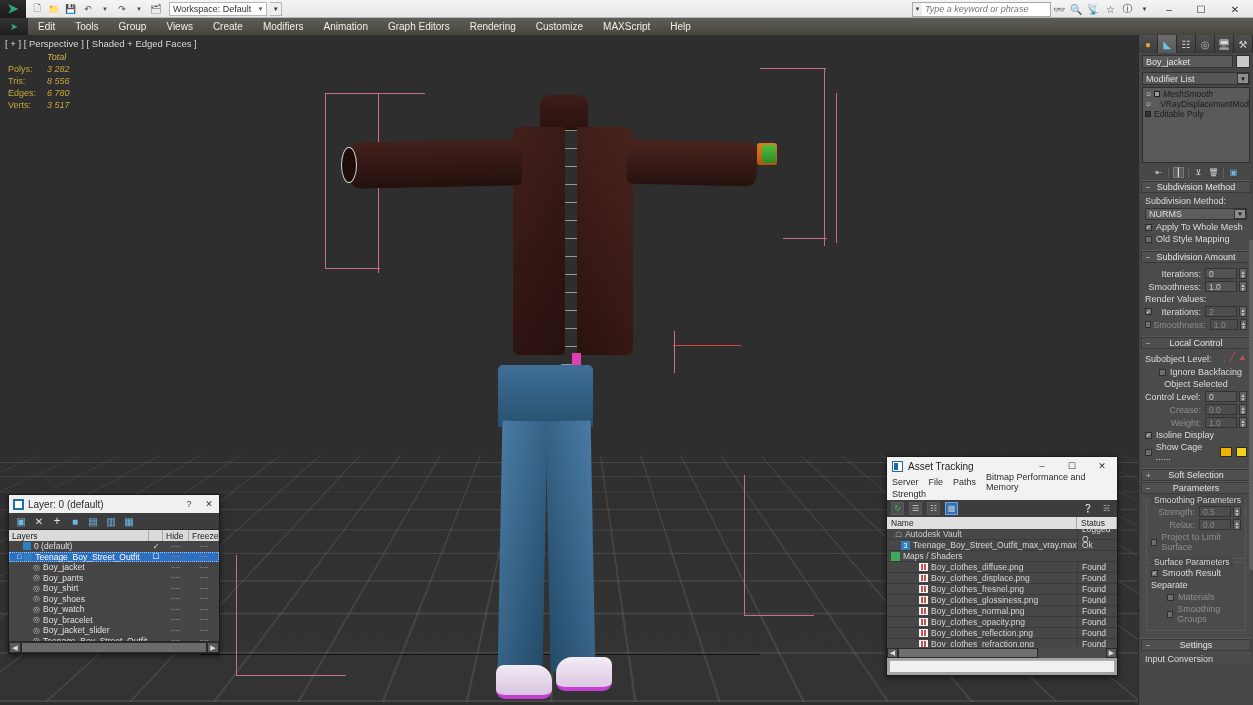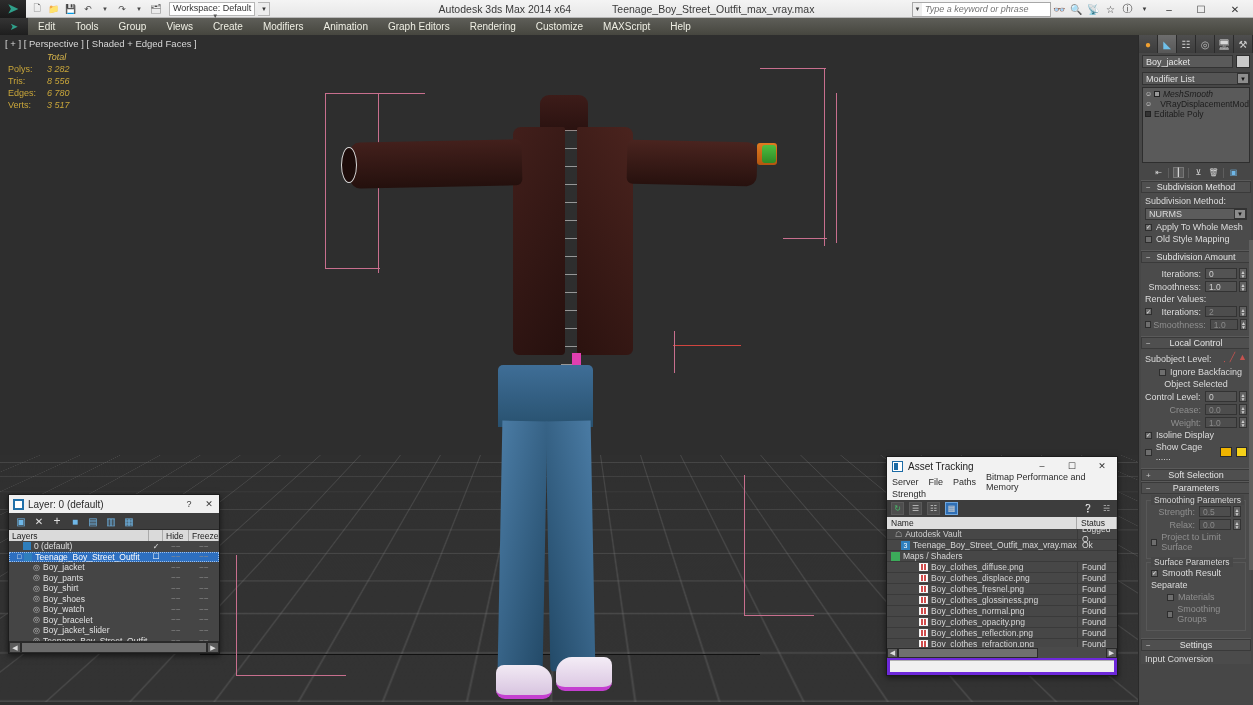--- a/index.html
+++ b/index.html
@@ -27,21 +27,21 @@
     background: linear-gradient(#2c2c2c,#1a1a1a);
   }
   .logo-glyph { color:#2fa08a; font-size:13px; font-weight:bold; line-height:1; }
   .qat { display:flex; align-items:center; height:18px; padding-left:4px; gap:3px; }
   .qat-ico {
     width:14px;height:14px;display:flex;align-items:center;justify-content:center;
     font-size:9px;color:#4a4a4a;
   }
   .ws-box {
     display:flex;align-items:center;height:14px;border:1px solid #b6b6b6;background:#fff;
-    font-size:9px;color:#333;padding:0 3px;margin-left:3px;flex-direction:column;
+    font-size:9px;color:#333;padding:0 3px;margin-left:3px;
   }
   .ws-arrow { font-size:6px;color:#555;margin-left:6px; }
   .ws-drop { width:12px;height:14px;border:1px solid #b6b6b6;border-left:none;background:#ededed;
     display:flex;align-items:center;justify-content:center;font-size:6px;color:#333;}
   .title-center {
     position:absolute; left:0; right:0; text-align:center;
     font-size:10.5px; color:#3a3a3a; pointer-events:none;
   }
   .title-center .fname { margin-left:38px; }
   .tb-right { position:absolute; right:0; top:0; height:18px; display:flex; align-items:center; }
@@ -183,21 +183,21 @@
   .group-title {
     position:absolute; top:-6px; left:4px; background:#474747; padding:0 3px; font-size:8.5px; color:#d6d6d6;
   }
   .swatch { width:12px;height:10px;border:1px solid #2a2a2a; display:inline-block; }
   .cp-scroll {
     position:absolute; right:0px; top:205px; width:4px; height:330px; background:#5f5f5f;
   }
 
   
   .dlg {
-    position:absolute; background:#6d28d9; border:1px solid #1c1c1c;
+    position:absolute; background:#a3a3a3; border:1px solid #1c1c1c;
     box-shadow:0 2px 6px rgba(0,0,0,.55);
   }
   .dlg-title {
     height:18px; background:#f0f0f0; display:flex; align-items:center; padding-left:4px; gap:4px;
   }
   .dlg-title .tt { font-size:10px; color:#2a2a2a; }
   .dlg-title .ctrls { margin-left:auto; display:flex; }
   .dlg-title .ctrls span { width:20px;height:18px;display:flex;align-items:center;justify-content:center;font-size:9px;color:#3a3a3a; }
   .layer-ico { width:11px;height:11px;background:#1f6fa8; position:relative; }
   .layer-ico:after{content:'';position:absolute;left:2px;top:2px;width:7px;height:7px;background:#fff;}
@@ -272,24 +272,20 @@
       <span class="qat-ico" style="font-size:6px">▼</span>
       <span class="qat-ico">↷</span>
       <span class="qat-ico" style="font-size:6px">▼</span>
       <span class="qat-ico">🗂</span>
       <div class="ws-box">
         <span>Workspace: Default</span>
         <span class="ws-arrow">▼</span>
       </div>
       <div class="ws-drop">▼</div>
     </div>
-    <div class="title-center">
-      <span>Autodesk 3ds Max  2014 x64</span>
-      <span class="fname">Teenage_Boy_Street_Outfit_max_vray.max</span>
-    </div>
     <div class="tb-right">
       <div class="searchwrap">
         <span class="search-pre">▼</span>
         <input class="search-in" placeholder="Type a keyword or phrase" style="">
       </div>
       <span class="tbr-ico">👓</span>
       <span class="tbr-ico">🔍</span>
       <span class="tbr-ico">📡</span>
       <span class="tbr-ico">☆</span>
       <span class="tbr-ico">ⓘ</span>

